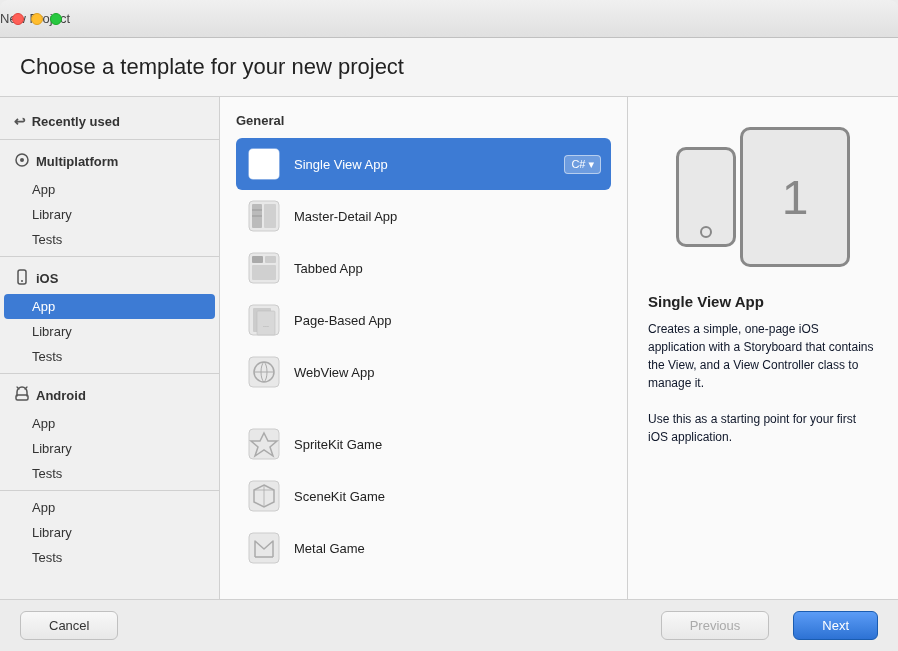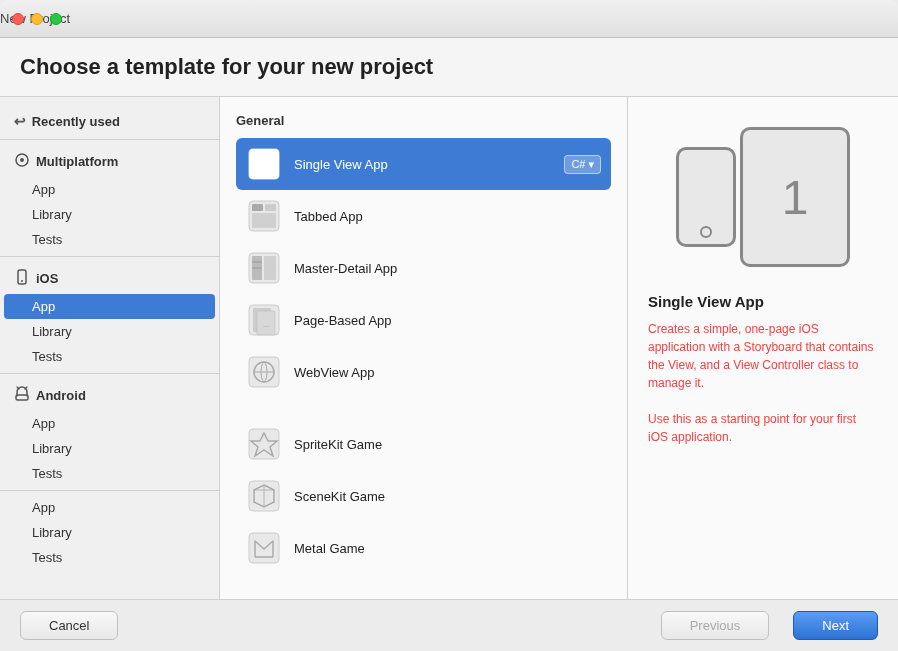--- a/index.html
+++ b/index.html
@@ -51,21 +51,21 @@
     }
 
     
     .header {
       background: #f5f5f5;
       padding: 16px 20px;
       border-bottom: 1px solid #d0d0d0;
     }
     .header h1 {
       font-size: 22px;
-      font-weight: 700;
+      font-weight: 400;
       color: #222;
     }
 
     
     .body {
       display: flex;
       flex: 1;
       overflow: hidden;
     }
 
@@ -236,21 +236,21 @@
     }
 
     .template-detail-title {
       font-size: 15px;
       font-weight: 600;
       color: #222;
       margin-bottom: 10px;
     }
     .template-detail-desc {
       font-size: 12px;
-      color: #ef4444;
+      color: #0f172a;
       line-height: 1.5;
     }
 
     
     .footer {
       height: 52px;
       background: #ececec;
       border-top: 1px solid #d0d0d0;
       display: flex;
       align-items: center;
@@ -386,39 +386,39 @@
           <div class="lang-badge">
             <span>C#</span>
             <span>▾</span>
           </div>
         </div>
 
         <div class="template-item">
           <div class="template-icon">
             <svg width="34" height="34" viewBox="0 0 34 34">
               <rect x="2" y="2" width="30" height="30" rx="4" fill="#e8e8e8" stroke="#ccc" stroke-width="1"></rect>
-              <rect x="5" y="5" width="11" height="7" rx="1" fill="#aaa"></rect>
-              <rect x="18" y="5" width="11" height="7" rx="1" fill="#ccc"></rect>
-              <rect x="5" y="14" width="24" height="15" rx="1" fill="#d0d0d0"></rect>
-            </svg>
-          </div>
-          <span class="template-name">Tabbed App</span>
-        </div>
-
-        <div class="template-item">
-          <div class="template-icon">
-            <svg width="34" height="34" viewBox="0 0 34 34">
-              <rect x="2" y="2" width="30" height="30" rx="4" fill="#e8e8e8" stroke="#ccc" stroke-width="1"></rect>
               <rect x="5" y="5" width="10" height="24" rx="1" fill="#bbb"></rect>
               <rect x="17" y="5" width="12" height="24" rx="1" fill="#d0d0d0"></rect>
               <line x1="5" y1="11" x2="15" y2="11" stroke="#999" stroke-width="1"></line>
               <line x1="5" y1="17" x2="15" y2="17" stroke="#999" stroke-width="1"></line>
             </svg>
           </div>
           <span class="template-name">Master-Detail App</span>
+        </div>
+
+        <div class="template-item">
+          <div class="template-icon">
+            <svg width="34" height="34" viewBox="0 0 34 34">
+              <rect x="2" y="2" width="30" height="30" rx="4" fill="#e8e8e8" stroke="#ccc" stroke-width="1"></rect>
+              <rect x="5" y="5" width="11" height="7" rx="1" fill="#aaa"></rect>
+              <rect x="18" y="5" width="11" height="7" rx="1" fill="#ccc"></rect>
+              <rect x="5" y="14" width="24" height="15" rx="1" fill="#d0d0d0"></rect>
+            </svg>
+          </div>
+          <span class="template-name">Tabbed App</span>
         </div>
 
         <div class="template-item">
           <div class="template-icon">
             <svg width="34" height="34" viewBox="0 0 34 34">
               <rect x="2" y="2" width="30" height="30" rx="4" fill="#e8e8e8" stroke="#ccc" stroke-width="1"></rect>
               <rect x="6" y="5" width="18" height="24" rx="1" fill="#ccc"></rect>
               <rect x="10" y="8" width="18" height="24" rx="1" fill="#d8d8d8" stroke="#bbb" stroke-width="0.5"></rect>
               <text x="19" y="24" text-anchor="middle" font-size="7" fill="#999">...</text>
             </svg>

